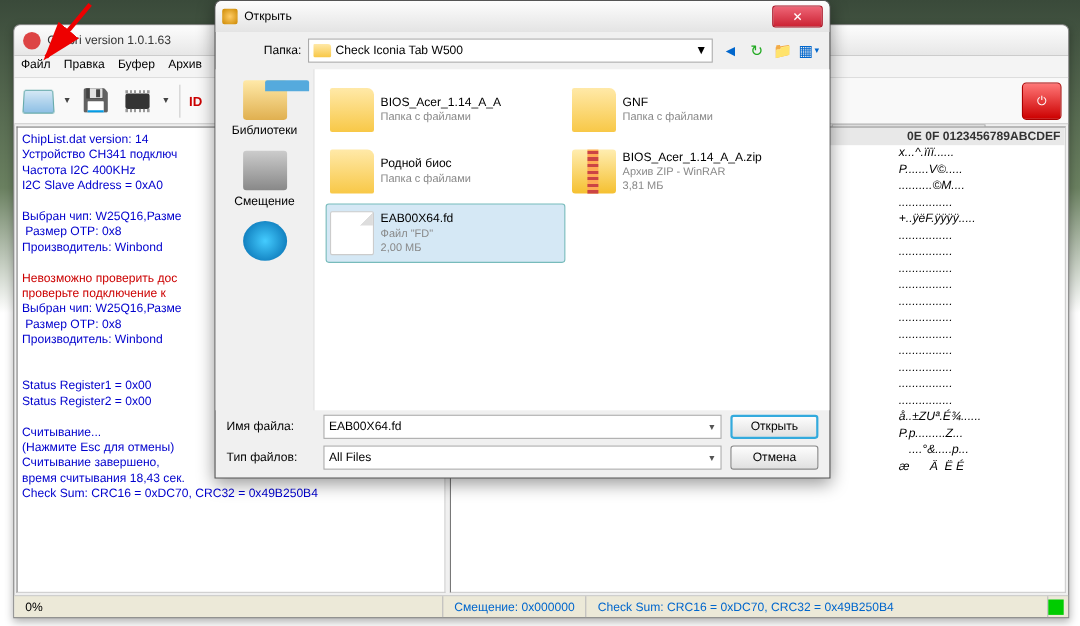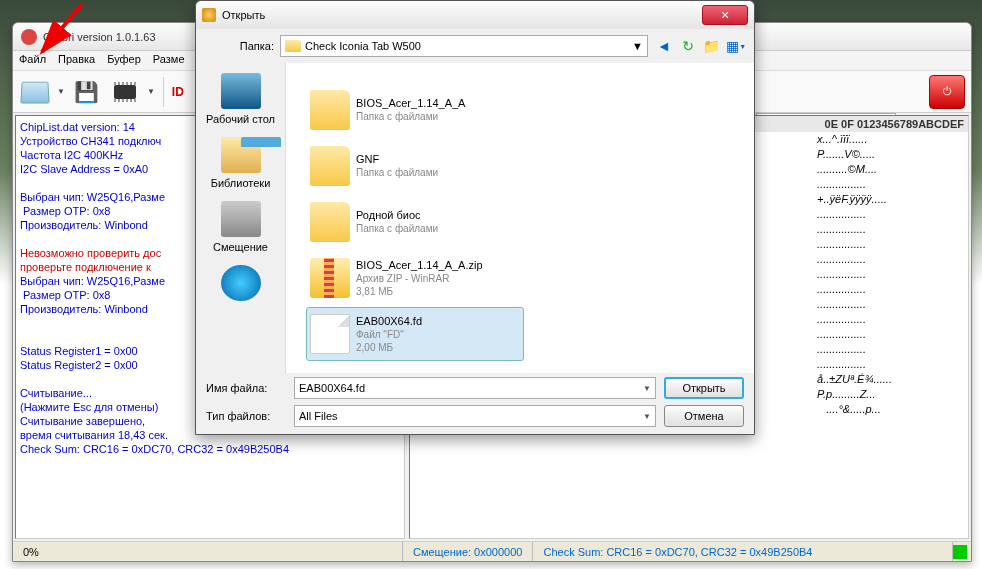--- a/index.html
+++ b/index.html
@@ -66,21 +66,21 @@
 .dlg-places { width: 90px; background: #f0f0f0; border-right: 1px solid #ddd; padding: 4px 0; }
 .place { text-align: center; padding: 6px 2px; cursor: pointer; }
 .place .pic { width: 40px; height: 36px; margin: 0 auto 4px; border-radius: 3px; }
 .place .pic.recent { background: linear-gradient(#ffe9a8, #e0b050); position: relative; }
 .place .pic.recent::after { content:''; position:absolute; right:-4px; bottom:-4px; width:18px; height:18px; background: radial-gradient(circle,#9f9,#3b3); border-radius:50%; }
 .place .pic.desktop { background: linear-gradient(#7bd, #158); }
 .place .pic.libs { background: linear-gradient(#ffe9a8, #e0b050); }
 .place .pic.libs::before { content:''; position:absolute; width:40px; height:10px; background:#5ad; border-radius:2px 2px 0 0; }
 .place .pic.computer { background: linear-gradient(#ccc, #888); }
 .place .pic.network { background: radial-gradient(circle, #4cf, #06a); border-radius: 50%; }
-.dlg-files { flex: 1; background: #fff; padding: 20px; display: flex; flex-wrap: wrap; align-content: flex-start; gap: 2px; }
+.dlg-files { flex: 1; background: #fff; padding: 10px; display: flex; flex-wrap: wrap; align-content: flex-start; gap: 2px; }
 .file-item { width: 218px; height: 54px; display: flex; align-items: center; padding: 3px; gap: 6px; border: 1px solid transparent; border-radius: 3px; cursor: pointer; }
 .file-item.selected { background: #d5e8f5; border-color: #7bb; }
 .file-item .fic { width: 40px; height: 40px; flex-shrink: 0; }
 .fic.folder { background: linear-gradient(#ffe9a8, #f8c847); border-radius: 2px 6px 2px 2px; }
 .fic.zip { background: linear-gradient(#ffedb0, #f5c030); position: relative; border-radius: 3px; }
 .fic.zip::after { content:''; position:absolute; left:14px; top:0; width:10px; height:100%; background: repeating-linear-gradient(0deg,#c44 0 3px,#fa5 3px 6px); }
 .fic.file { background: #fff; border: 1px solid #ccc; border-radius: 2px; position: relative; }
 .fic.file::before { content:''; position:absolute; right:0; top:0; width:12px; height:12px; background: linear-gradient(135deg, transparent 50%, #ddd 50%); }
 .file-meta { line-height: 13px; }
 .file-meta .name { color: #000; }
@@ -107,21 +107,21 @@
 
 <div class="main-window">
   <div class="main-titlebar">
     <div class="icon"></div>
     <div class="title">Colibri version 1.0.1.63</div>
   </div>
   <div class="main-menubar">
     <span>Файл</span>
     <span>Правка</span>
     <span>Буфер</span>
-    <span>Разме</span>
+    <span>Архив</span>
   </div>
   <div class="main-toolbar">
     <div class="tb-btn">
         <div class="tb-open"></div>
       </div>
     <span class="tb-dropdown">▼</span>
     <div class="tb-btn">
         <span class="tb-save">💾</span>
       </div>
     <div class="tb-btn">
@@ -164,21 +164,21 @@
           <div class="hex-row"><span class="hex-addr"></span><span class="hex-bytes">                                       00 00</span><span class="hex-ascii"> ................</span></div>
           <div class="hex-row"><span class="hex-addr"></span><span class="hex-bytes">                                       00 00</span><span class="hex-ascii"> ................</span></div>
           <div class="hex-row"><span class="hex-addr"></span><span class="hex-bytes">                                       00 00</span><span class="hex-ascii"> ................</span></div>
           <div class="hex-row"><span class="hex-addr"></span><span class="hex-bytes">                                       00 00</span><span class="hex-ascii"> ................</span></div>
           <div class="hex-row"><span class="hex-addr"></span><span class="hex-bytes">                                       00 00</span><span class="hex-ascii"> ................</span></div>
           <div class="hex-row"><span class="hex-addr">0x0000E0</span><span class="hex-bytes"> 00 00 00 00 00 00 00 00 00 00 00 00 00 00 00 00</span><span class="hex-ascii"> ................</span></div>
           <div class="hex-row"><span class="hex-addr">0x0000F0</span><span class="hex-bytes"> 00 00 00 00 00 00 00 00 00 00 00 00 00 00 00 00</span><span class="hex-ascii"> ................</span></div>
           <div class="hex-row"><span class="hex-addr">0x000100</span><span class="hex-bytes"> E5 10 B1 5A 55 AA 11 C9 BE 0F 04 00 07 FF 01 00</span><span class="hex-ascii"> å..±ZUª.É¾......</span></div>
           <div class="hex-row"><span class="hex-addr">0x000110</span><span class="hex-bytes"> 50 0F 70 00 00 11 80 0F 14 00 00 14 5A 14 00 00</span><span class="hex-ascii"> P.p.........Z...</span></div>
           <div class="hex-row"><span class="hex-addr">0x000120</span><span class="hex-bytes"> 90 01 14 80 80 B0 26 10 01 01 00 14 70 00 00 00</span><span class="hex-ascii">    ....°&amp;.....p...</span></div>
-          <div class="hex-row"><span class="hex-addr">0x000130</span><span class="hex-bytes"> 02 11 91 00 18 13 00 00 01 43 10 00 20 01 14 20</span></div>
+          <div class="hex-row"><span class="hex-addr">0x000130</span><span class="hex-bytes"> 02 11 91 00 18 13 00 00 01 43 10 00 20 01 14 20</span><span class="hex-ascii"> æ      Ä  Ë É</span></div>
         </div>
     </div>
   </div>
 
   <div class="statusbar">
     <div class="cell pct">0%</div>
     <div class="cell offset">Смещение: 0x000000</div>
     <div class="cell checksum" style="flex:1">Check Sum: CRC16 = 0xDC70, CRC32 = 0x49B250B4</div>
     <div class="sq"></div>
   </div>
@@ -202,24 +202,20 @@
     <div class="dlg-nav-icons">
       <div class="ni" style="color:#06c">◄</div>
       <div class="ni" style="color:#2a2">↻</div>
       <div class="ni" style="color:#ea5">📁</div>
       <div class="ni" style="color:#06c">▦<span style="font-size:7px">▼</span></div>
     </div>
   </div>
   <div class="dlg-body">
     <div class="dlg-places" id="places">
         <div class="place">
-          <div class="pic desktop"></div>
-          <div>Рабочий стол</div>
-        </div>
-        <div class="place">
           <div class="pic libs"></div>
           <div>Библиотеки</div>
         </div>
         <div class="place">
           <div class="pic computer"></div>
           <div>Смещение</div>
         </div>
         <div class="place">
           <div class="pic network"></div>
           <div></div>

